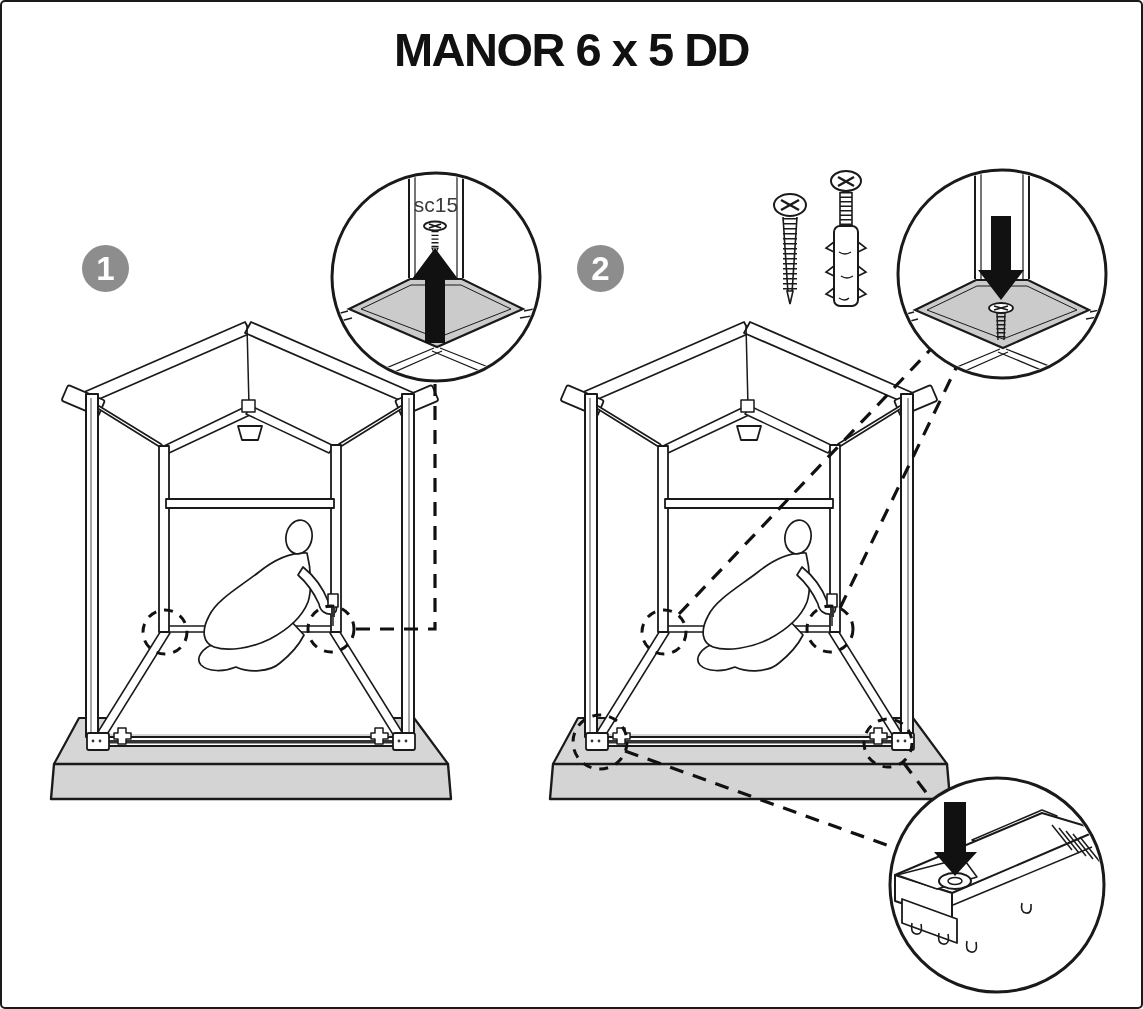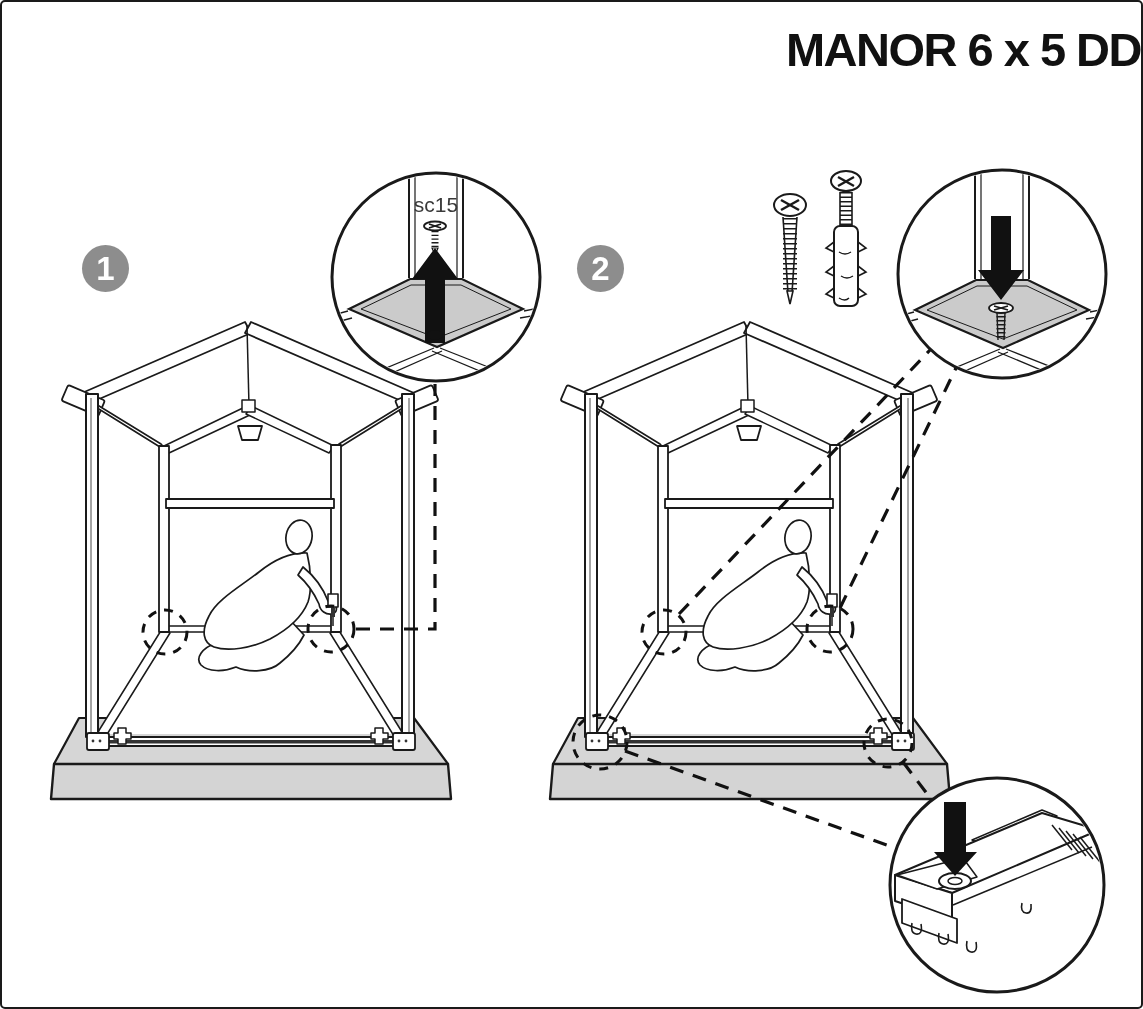--- a/index.html
+++ b/index.html
@@ -2,21 +2,21 @@
 <html><head>
 <meta charset="utf-8">
 <style>
   html,body{margin:0;padding:0;background:#fff;}
   .canvas{
     position:relative;width:1143px;height:1009px;background:#fff;
     border:2.5px solid #1a1a1a;border-radius:5px;box-sizing:border-box;
     font-family:"Liberation Sans",sans-serif;overflow:hidden;
   }
   .title{
-    position:absolute;top:20px;left:0;width:100%;text-align:right;
+    position:absolute;top:20px;left:0;width:100%;text-align:center;
     font-size:47px;font-weight:800;letter-spacing:-1.5px;color:#111;
   }
   .badge{
     position:absolute;width:47px;height:47px;border-radius:50%;
     background:#8d8d8d;color:#fff;display:flex;align-items:center;justify-content:center;
     font-size:33px;font-weight:700;
   }
   .badge-1{left:80px;top:243px;}
   .badge-2{left:575px;top:243px;}
   svg.art{position:absolute;left:0;top:0;}

